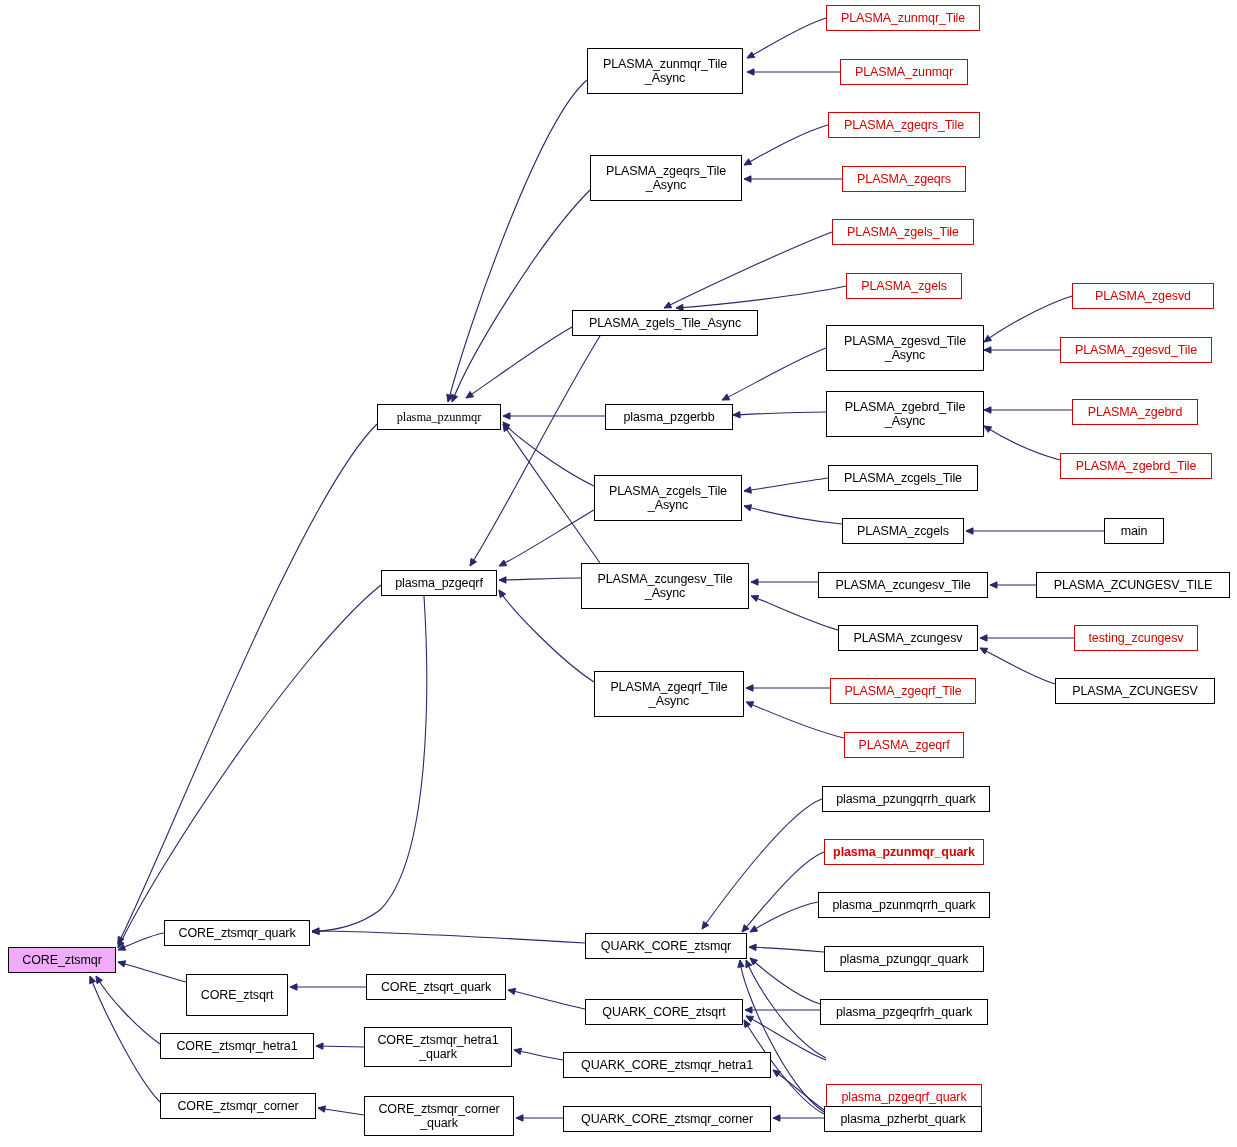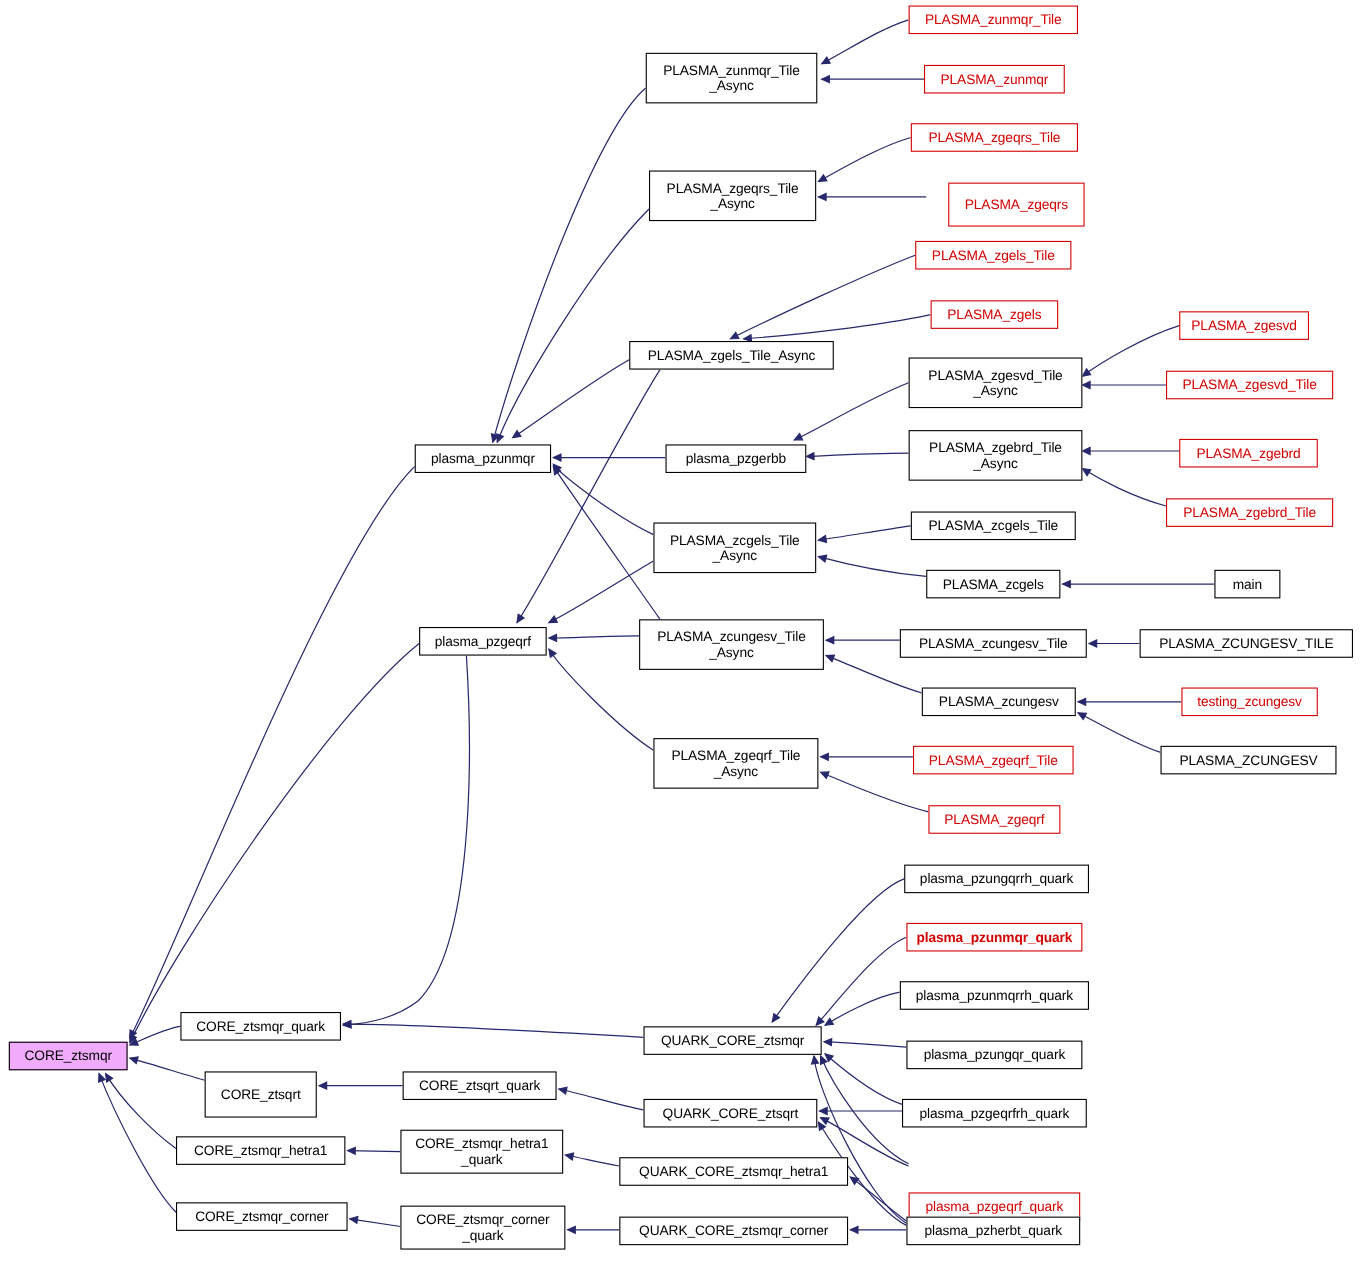--- a/index.html
+++ b/index.html
@@ -163,37 +163,37 @@
       <div class="node" style="left: 585px; top: 999px; width: 158px; height: 26px;">QUARK_CORE_ztsqrt</div>
       <div class="node" style="left: 563px; top: 1052px; width: 208px; height: 26px;">QUARK_CORE_ztsmqr_hetra1</div>
       <div class="node" style="left: 563px; top: 1106px; width: 208px; height: 26px;">QUARK_CORE_ztsmqr_corner</div>
       <div class="node" style="left: 822px; top: 786px; width: 168px; height: 26px;">plasma_pzungqrrh_quark</div>
       <div class="node red" style="left: 824px; top: 839px; width: 160px; height: 26px; font-weight: bold;">plasma_pzunmqr_quark</div>
       <div class="node" style="left: 818px; top: 892px; width: 172px; height: 26px;">plasma_pzunmqrrh_quark</div>
       <div class="node" style="left: 824px; top: 946px; width: 160px; height: 26px;">plasma_pzungqr_quark</div>
       <div class="node" style="left: 820px; top: 999px; width: 168px; height: 26px;">plasma_pzgeqrfrh_quark</div>
       <div class="node red" style="left: 826px; top: 1052px; width: 156px; height: 26px; margin-top: 32px;">plasma_pzgeqrf_quark</div>
       <div class="node" style="left: 824px; top: 1106px; width: 158px; height: 26px;">plasma_pzherbt_quark</div>
-      <div class="node" style="left: 377px; top: 404px; width: 124px; height: 26px;">plasma_pzunmqr</div>
+      <div class="node" style="left: 377px; top: 404px; width: 124px; height: 26px; font-family: Liberation Serif, serif;">plasma_pzunmqr</div>
       <div class="node" style="left: 381px; top: 570px; width: 116px; height: 26px;">plasma_pzgeqrf</div>
       <div class="node" style="left: 605px; top: 404px; width: 128px; height: 26px;">plasma_pzgerbb</div>
       <div class="node" style="left: 587px; top: 48px; width: 156px; height: 46px;">PLASMA_zunmqr_Tile
 _Async</div>
       <div class="node red" style="left: 826px; top: 5px; width: 154px; height: 26px;">PLASMA_zunmqr_Tile</div>
       <div class="node red" style="left: 840px; top: 59px; width: 128px; height: 26px;">PLASMA_zunmqr</div>
       <div class="node" style="left: 590px; top: 155px; width: 152px; height: 46px;">PLASMA_zgeqrs_Tile
 _Async</div>
       <div class="node red" style="left: 828px; top: 112px; width: 152px; height: 26px;">PLASMA_zgeqrs_Tile</div>
-      <div class="node red" style="left: 842px; top: 166px; width: 124px; height: 40px; margin-left: 20px;">PLASMA_zgeqrs</div>
+      <div class="node red" style="left: 842px; top: 166px; width: 124px; height: 26px;">PLASMA_zgeqrs</div>
       <div class="node" style="left: 572px; top: 310px; width: 186px; height: 26px;">PLASMA_zgels_Tile_Async</div>
       <div class="node red" style="left: 832px; top: 219px; width: 142px; height: 26px;">PLASMA_zgels_Tile</div>
       <div class="node red" style="left: 846px; top: 273px; width: 116px; height: 26px;">PLASMA_zgels</div>
       <div class="node" style="left: 826px; top: 325px; width: 158px; height: 46px;">PLASMA_zgesvd_Tile
 _Async</div>
-      <div class="node red" style="left: 1072px; top: 283px; width: 118px; height: 26px;">PLASMA_zgesvd</div>
+      <div class="node red" style="left: 1072px; top: 283px; width: 142px; height: 26px;">PLASMA_zgesvd</div>
       <div class="node red" style="left: 1060px; top: 337px; width: 152px; height: 26px;">PLASMA_zgesvd_Tile</div>
       <div class="node" style="left: 826px; top: 391px; width: 158px; height: 46px;">PLASMA_zgebrd_Tile
 _Async</div>
       <div class="node red" style="left: 1072px; top: 399px; width: 126px; height: 26px;">PLASMA_zgebrd</div>
       <div class="node red" style="left: 1060px; top: 453px; width: 152px; height: 26px;">PLASMA_zgebrd_Tile</div>
       <div class="node" style="left: 594px; top: 475px; width: 148px; height: 46px;">PLASMA_zcgels_Tile
 _Async</div>
       <div class="node" style="left: 828px; top: 465px; width: 150px; height: 26px;">PLASMA_zcgels_Tile</div>
       <div class="node" style="left: 842px; top: 518px; width: 122px; height: 26px;">PLASMA_zcgels</div>
       <div class="node" style="left: 1104px; top: 518px; width: 60px; height: 26px;">main</div>

